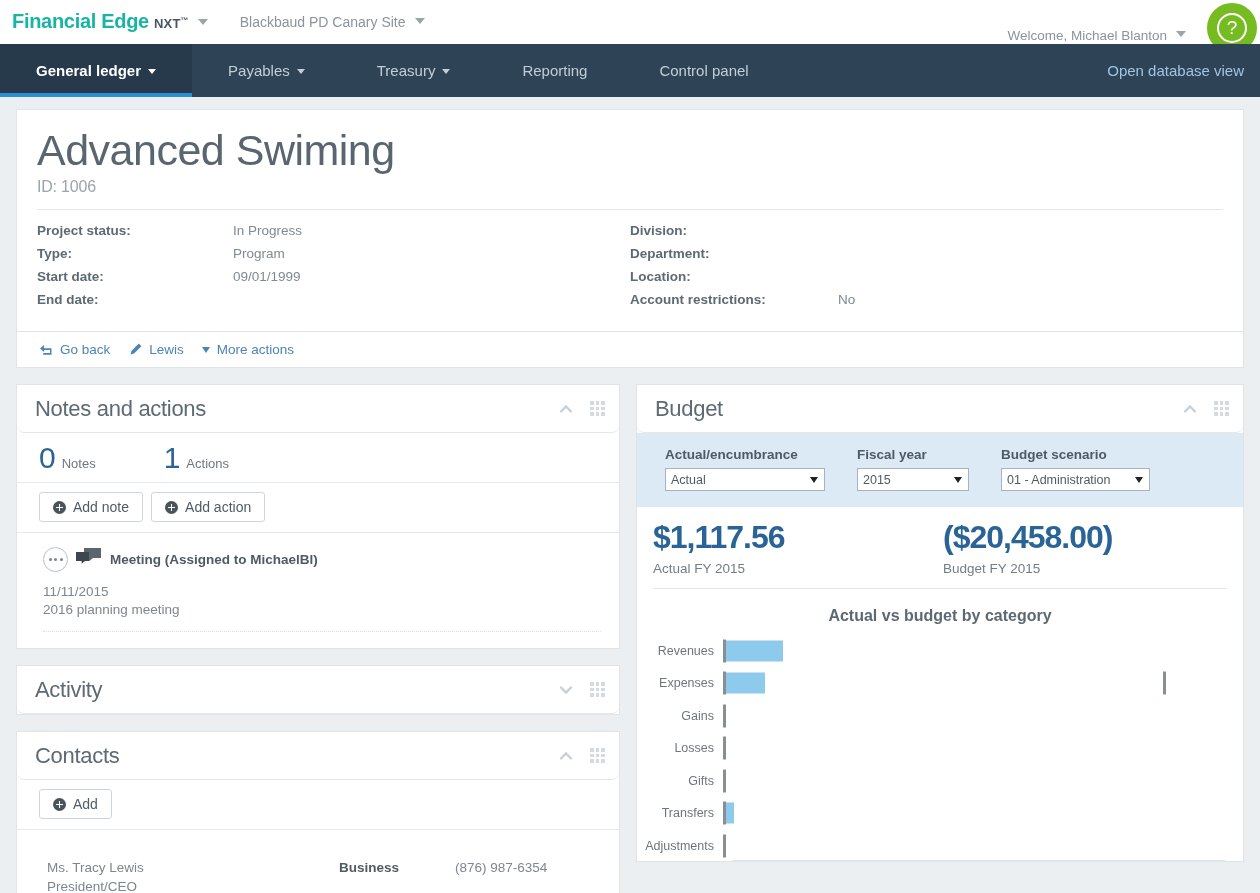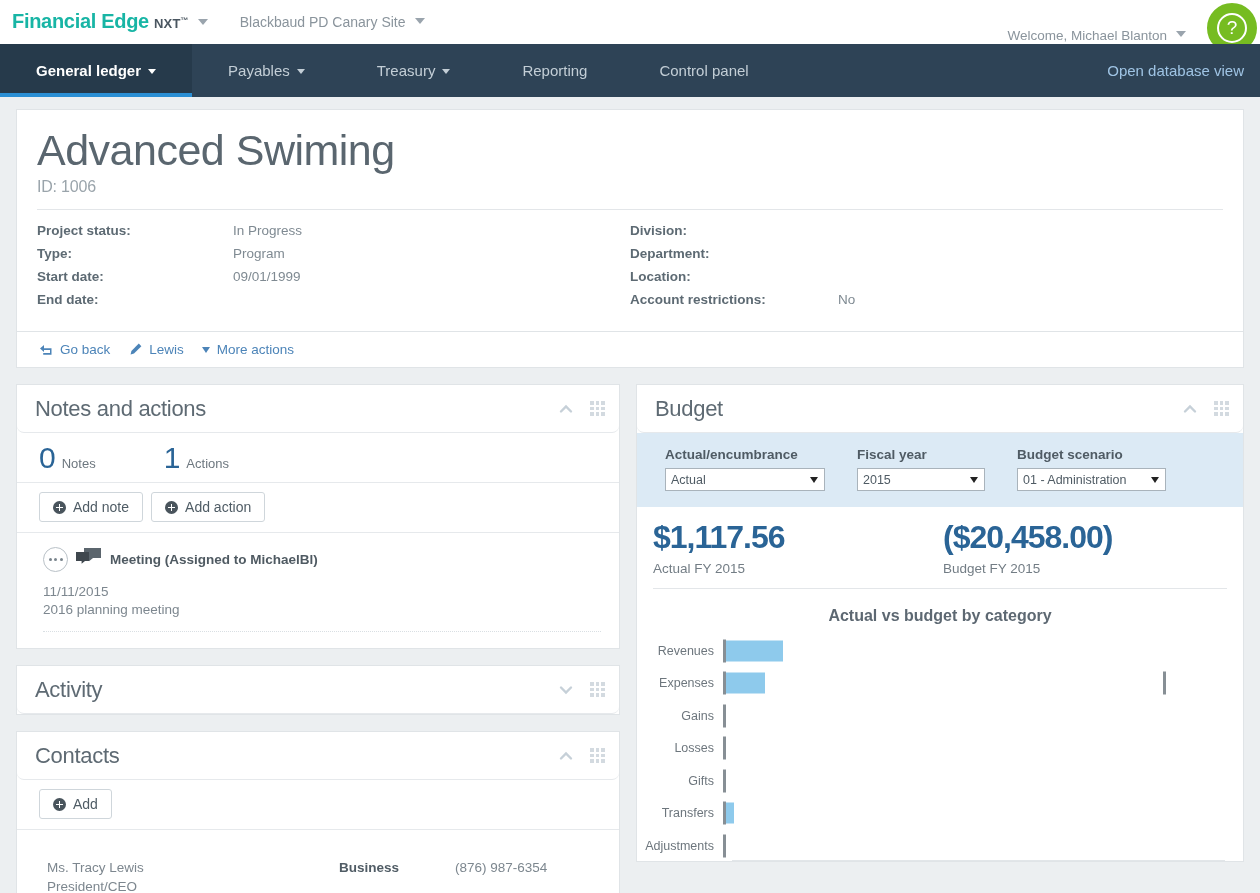--- a/index.html
+++ b/index.html
@@ -210,21 +210,21 @@
     display: flex; align-items: center; padding: 0 0 0 5px;
     font-size: 12.5px; color: #4f5b64;
   }
   .sel .txt { flex: 1; overflow: hidden; white-space: nowrap; }
   .sel .arrow {
     width: 0; height: 0; border-left: 4.5px solid transparent;
     border-right: 4.5px solid transparent; border-top: 6px solid #222;
     margin: 0 6px 0 4px;
   }
   .sel.w1 { width: 160px; }
-  .sel.w2 { width: 128px; }
+  .sel.w2 { width: 112px; }
   .sel.w3 { width: 149px; }
 
   .kpis { display: flex; padding: 14px 0 12px 0; }
   .kpi { padding-left: 16px; }
   .kpi.first { padding-left: 16px; width: 290px; }
   .kpi-val {
     font-size: 32px; color: #2a6496; font-weight: bold;
     letter-spacing: -1px; line-height: 1.05;
   }
   .kpi-lbl { font-size: 13.5px; color: #737d85; margin-top: 6px; }

